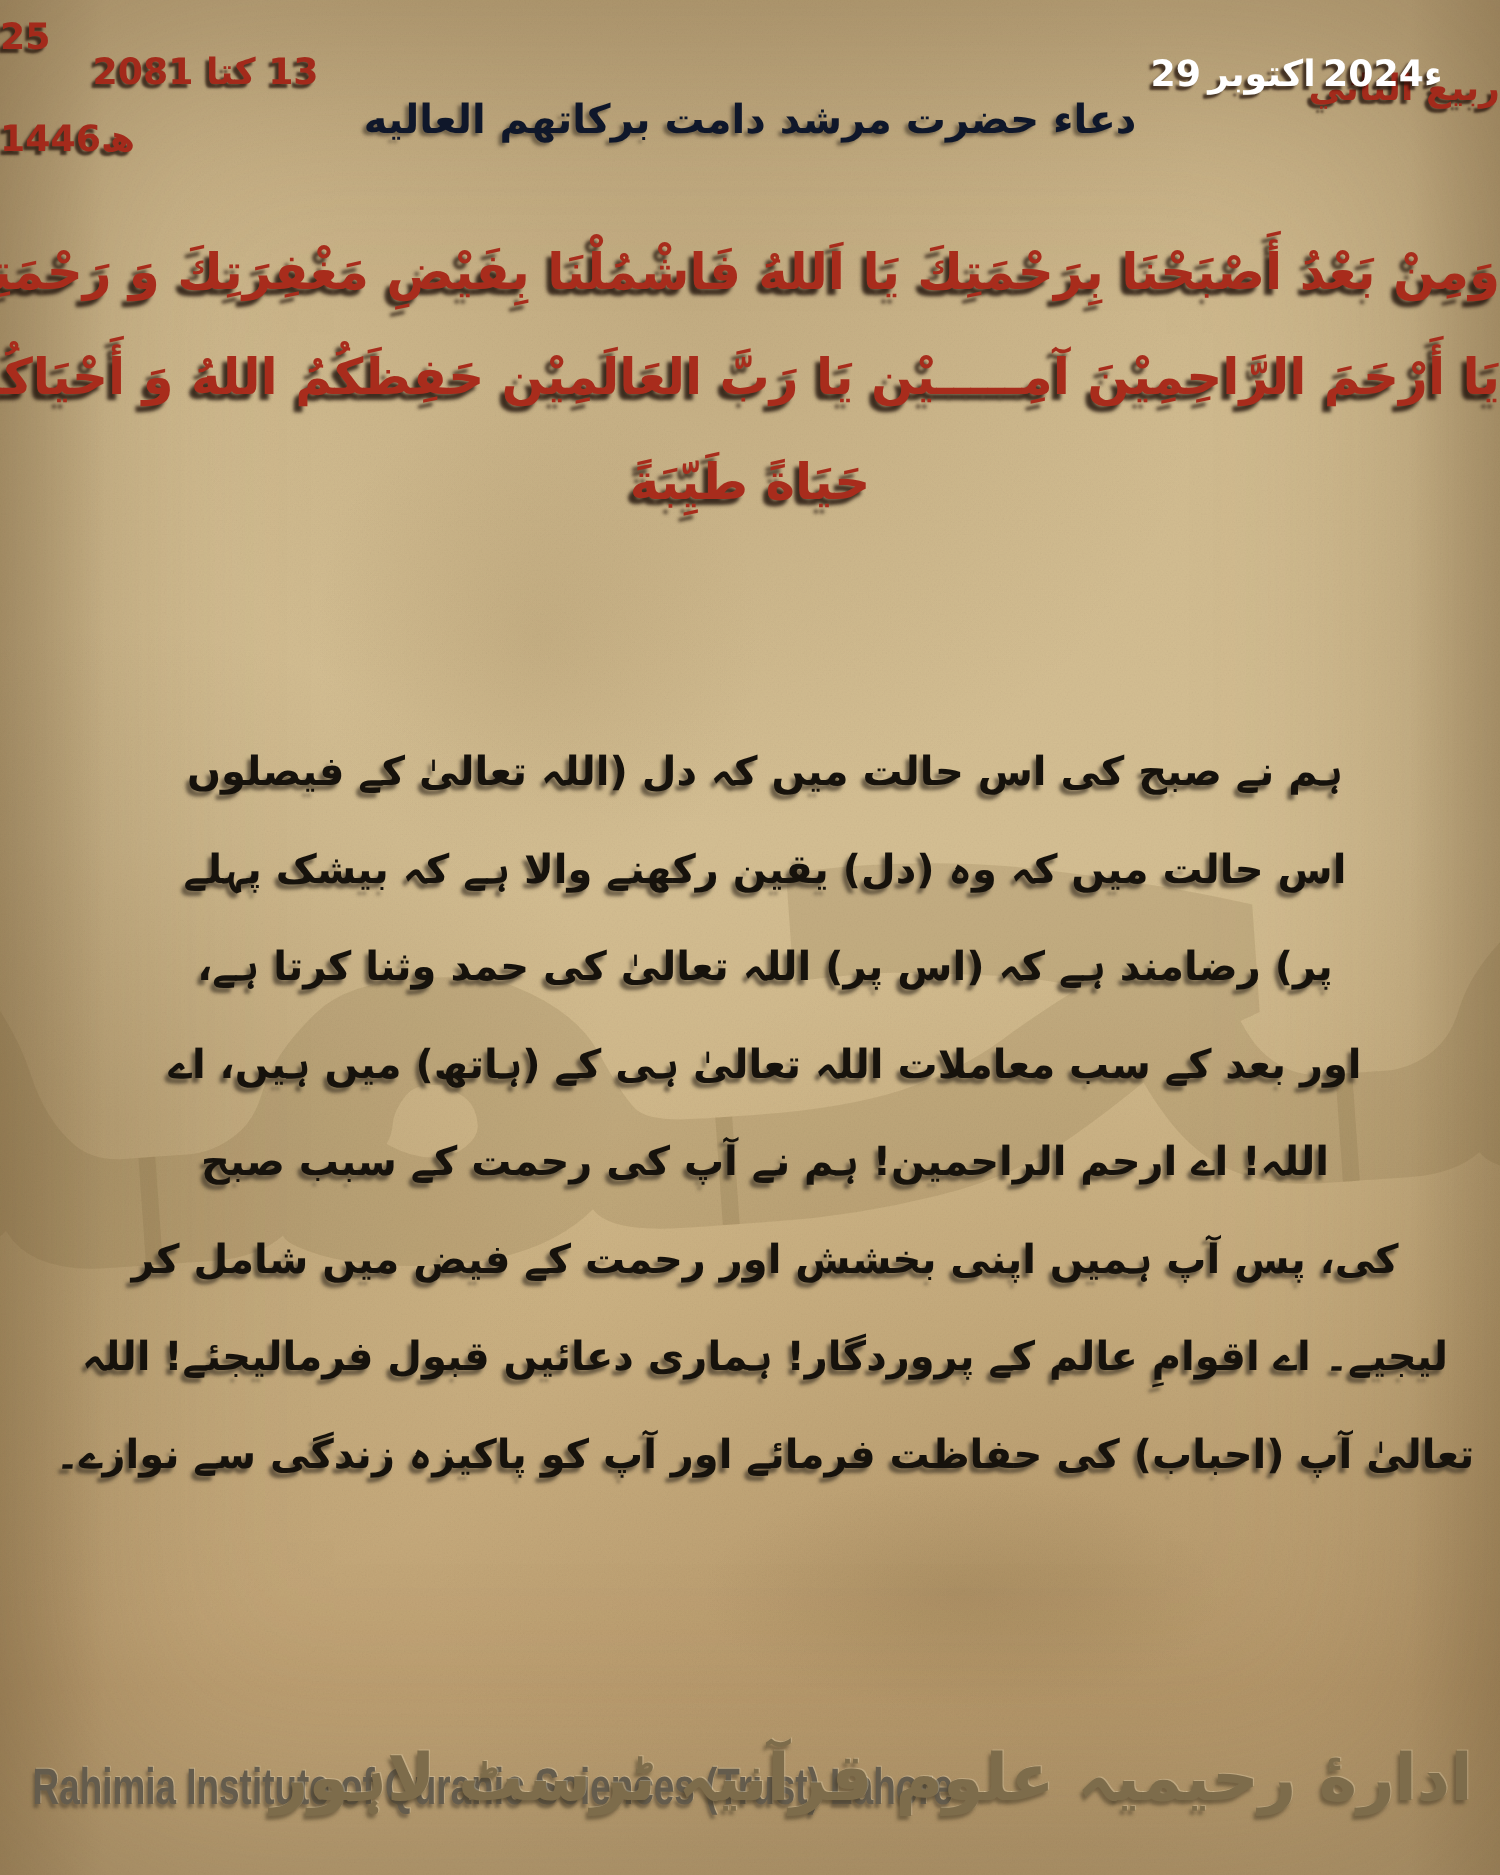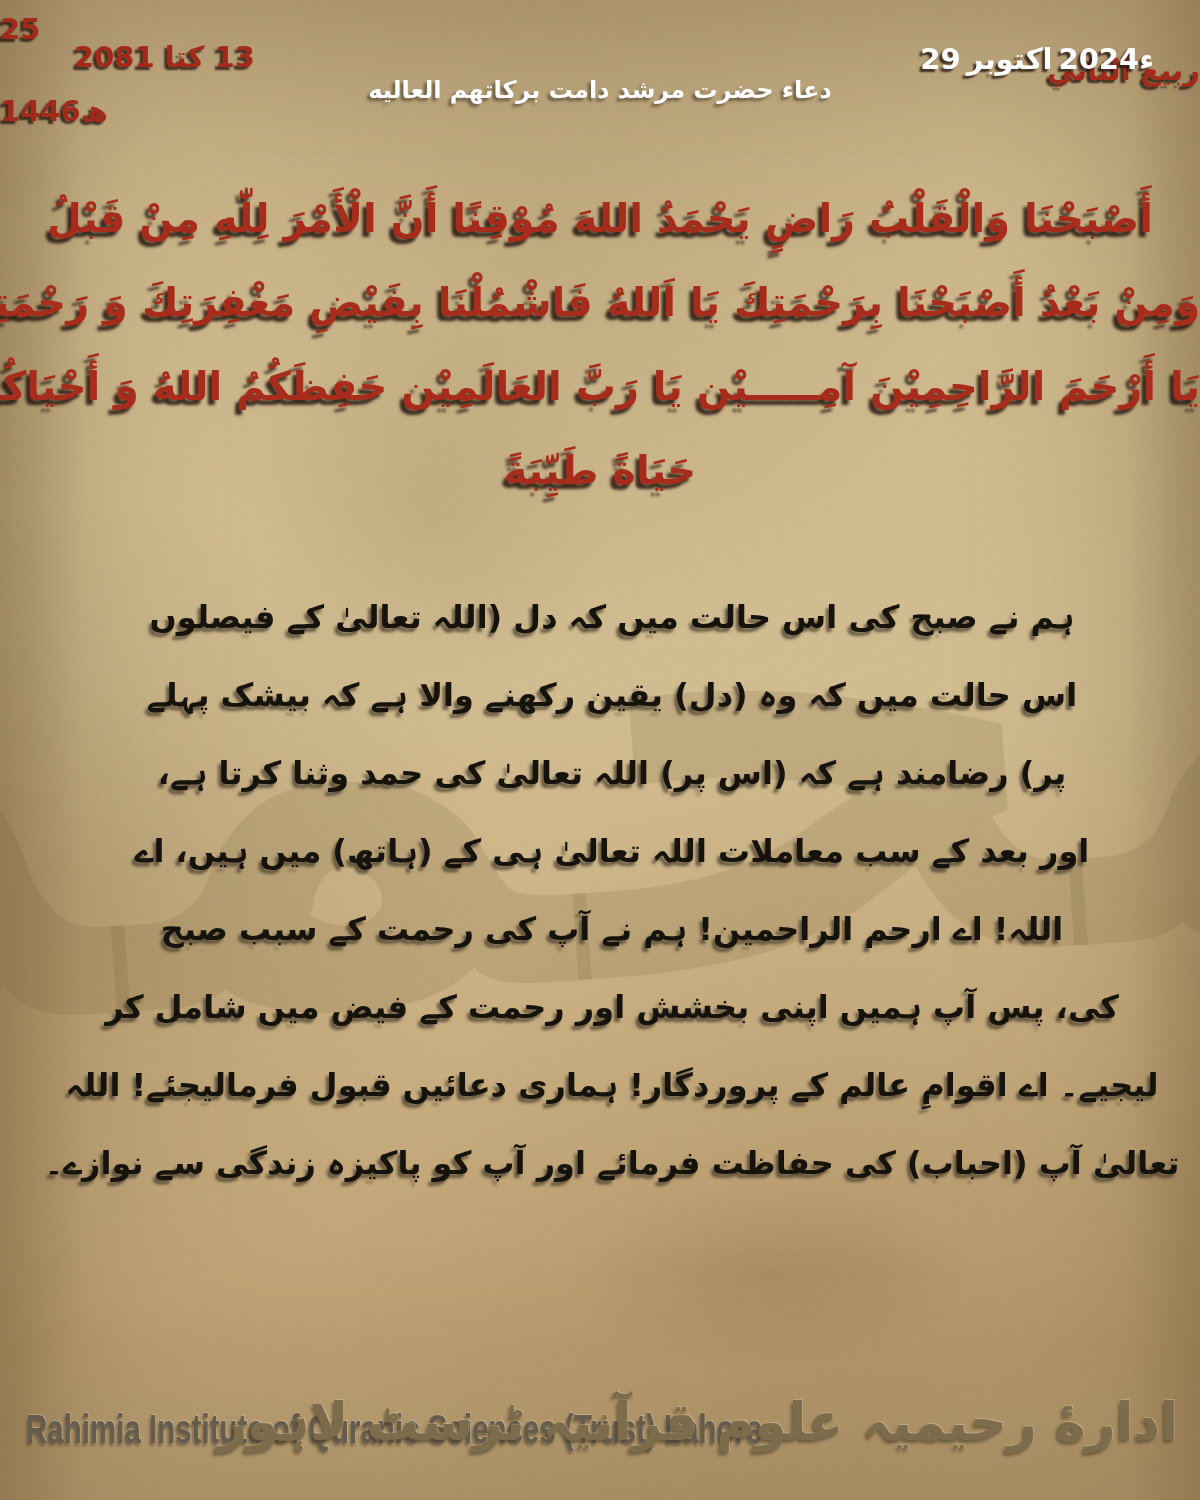--- a/index.html
+++ b/index.html
@@ -42,21 +42,21 @@
     font-size:29px;font-weight:bold;color:#ffffff;
     text-shadow:-3px 3px 2px rgba(30,14,7,0.75);
   }
   .date-bik{
     position:absolute;top:40px;left:74px;
     font-size:29px;font-weight:bold;color:#a32a1b;
     text-shadow:-3px 3px 2px rgba(30,14,7,0.75);
   }
   .title{
     position:absolute;top:76px;left:0;width:100%;margin:0;text-align:center;
-    font-size:24px;font-weight:bold;color:#ffffff;
+    font-size:32px;font-weight:bold;color:#0f172a;
     text-shadow:-3px 3px 3px rgba(90,78,58,0.8);
   }
   
   .dua{position:absolute;top:176px;left:0;width:100%;text-align:center;}
   .dua-line{
     line-height:84px;white-space:nowrap;
     font-size:40px;font-weight:bold;color:#a82c1c;
     text-shadow:-4px 5px 3px rgba(26,12,6,0.8);
   }
   
@@ -113,21 +113,20 @@
     <span>29</span>
       <span dir="rtl">اکتوبر</span>
       <span dir="ltr">2024ء</span>
   </div>
 
   <div class="date-bik" dir="rtl">13 کتا 2081</div>
 
   <h1 class="title" dir="rtl">دعاء حضرت مرشد دامت برکاتهم العالیه</h1>
 
   <section class="dua" dir="rtl">
-    <div class="dua-line"><span>أَصْبَحْنَا وَالْقَلْبُ رَاضٍ يَحْمَدُ اللهَ مُوْقِنًا أَنَّ الْأَمْرَ لِلّٰهِ مِنْ قَبْلُ</span></div>
     <div class="dua-line"><span>وَمِنْ بَعْدُ أَصْبَحْنَا بِرَحْمَتِكَ يَا اَللهُ فَاشْمُلْنَا بِفَيْضِ مَغْفِرَتِكَ وَ رَحْمَتِكَ</span></div>
     <div class="dua-line"><span>يَا أَرْحَمَ الرَّاحِمِيْنَ آمِـــــيْن يَا رَبَّ العَالَمِيْن حَفِظَكُمُ اللهُ وَ أَحْيَاكُمْ</span></div>
     <div class="dua-line"><span>حَيَاةً طَيِّبَةً</span></div>
   </section>
 
   <section class="urdu" dir="rtl">
     <div class="urdu-line">ہم نے صبح کی اس حالت میں کہ دل (اللہ تعالیٰ کے فیصلوں</div>
     <div class="urdu-line">اس حالت میں کہ وہ (دل) یقین رکھنے والا ہے کہ بیشک پہلے</div>
     <div class="urdu-line">پر) رضامند ہے کہ (اس پر) اللہ تعالیٰ کی حمد وثنا کرتا ہے،</div>
     <div class="urdu-line">اور بعد کے سب معاملات اللہ تعالیٰ ہی کے (ہاتھ) میں ہیں، اے</div>

